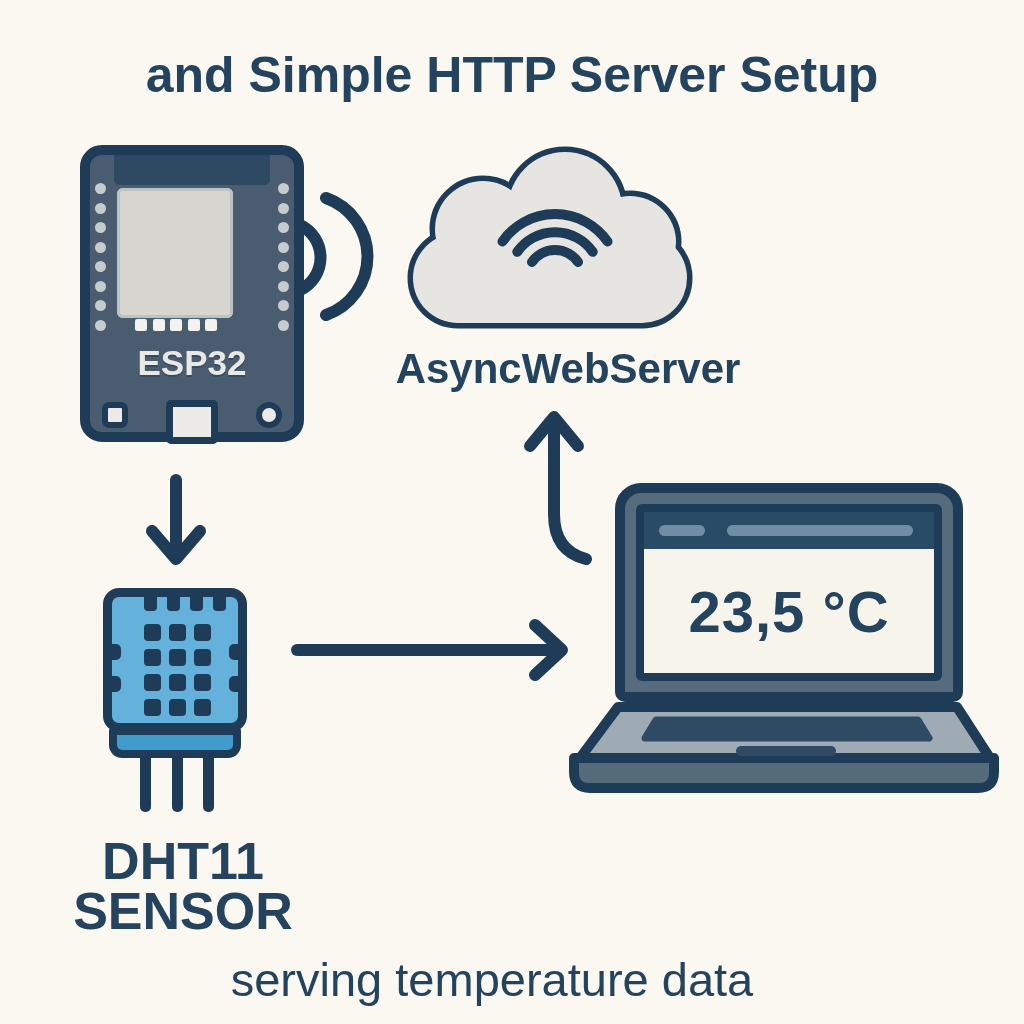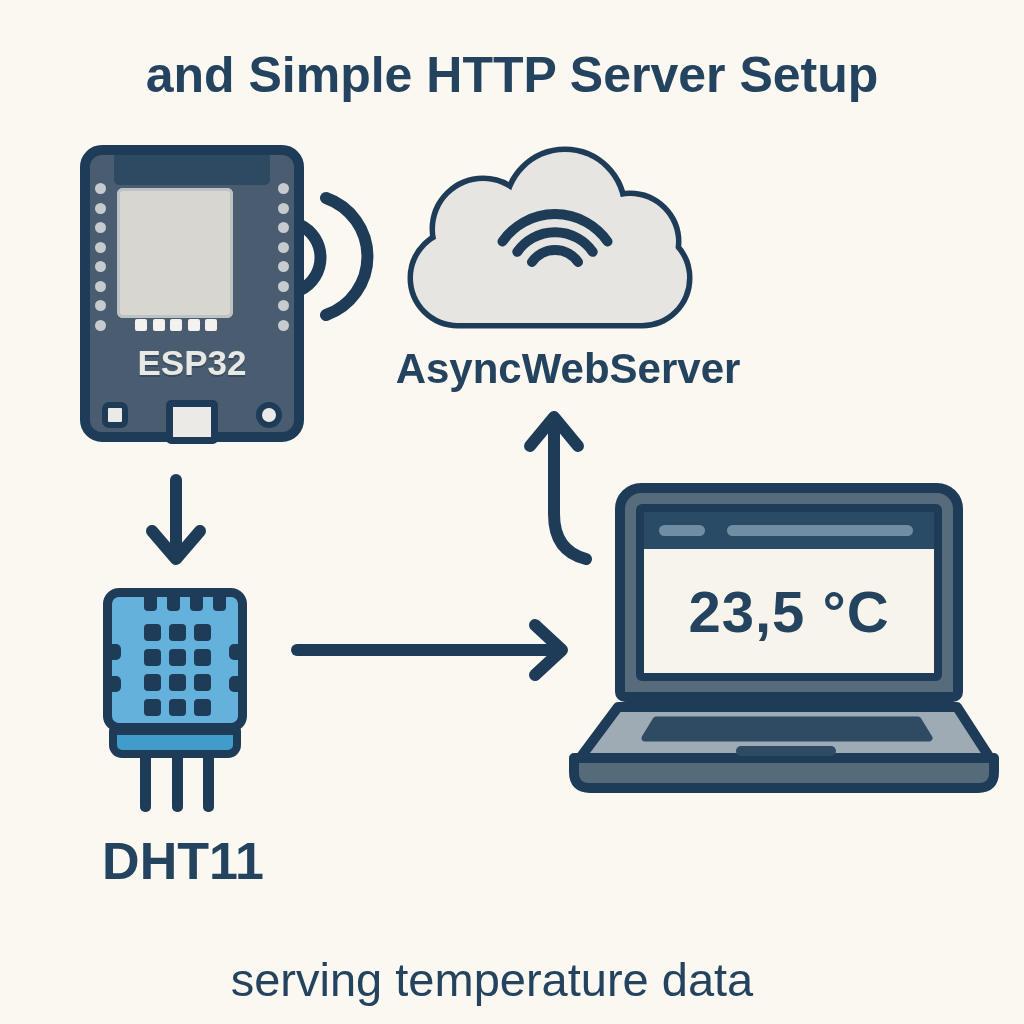--- a/index.html
+++ b/index.html
@@ -184,20 +184,21 @@
         <span class="hole"></span>
     </div>
   </div>
   <div class="dht-base"></div>
   <div class="dht-pin" style="left:140px"></div>
   <div class="dht-pin" style="left:172px"></div>
   <div class="dht-pin" style="left:203px"></div>
 
   <div class="sensor-label">
     <div>DHT11</div>
+    <div>SENSOR</div>
   </div>
 
   <div class="laptop-screen">
     <div class="laptop-inner">
       <div class="topbar">
         <span class="pill small"></span>
         <span class="pill long"></span>
       </div>
       <div class="display">
         <span class="temp">23,5 °C</span>

